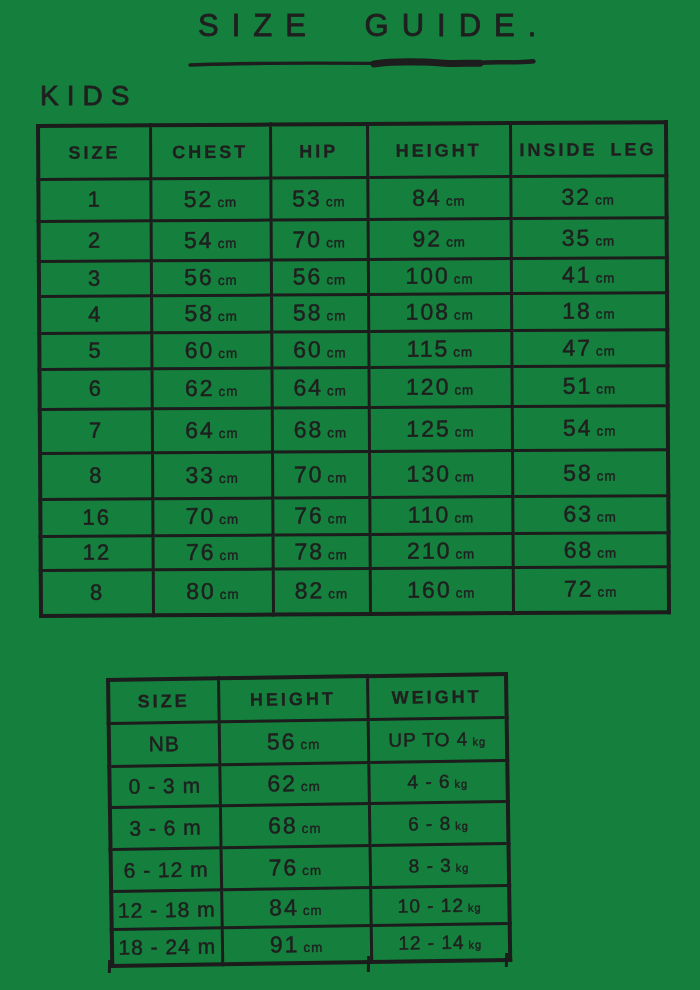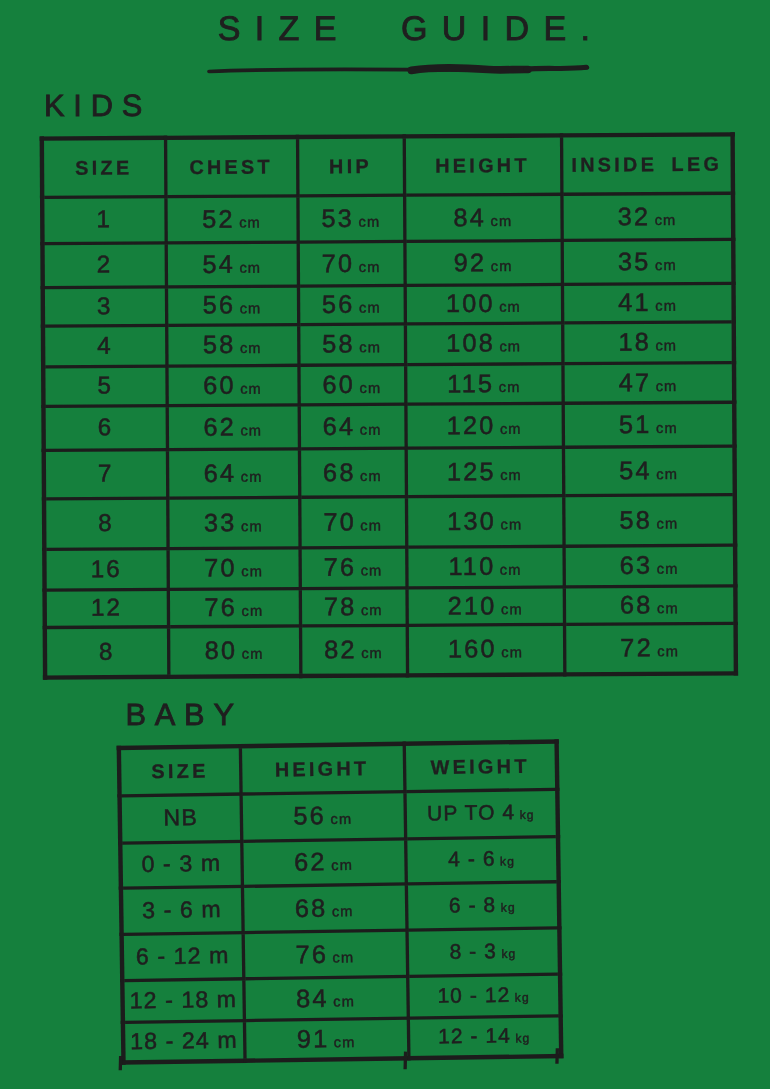--- a/index.html
+++ b/index.html
@@ -218,21 +218,20 @@
         <tr style="height: 46px;">
           <td>8</td>
           <td><span>80</span><span class="unit">cm</span></td>
           <td><span>82</span><span class="unit">cm</span></td>
           <td><span>160</span><span class="unit">cm</span></td>
           <td><span>72</span><span class="unit">cm</span></td>
         </tr>
       </tbody>
   </table>
 
-  <div class="section-label baby-label">BABY</div>
 
   <table class="guide-table baby-table" id="baby-table">
     <colgroup>
       <col style="width:110px">
         <col style="width:149px">
         <col style="width:139px">
     </colgroup>
     <thead>
       <tr>
         <th>SIZE</th>

